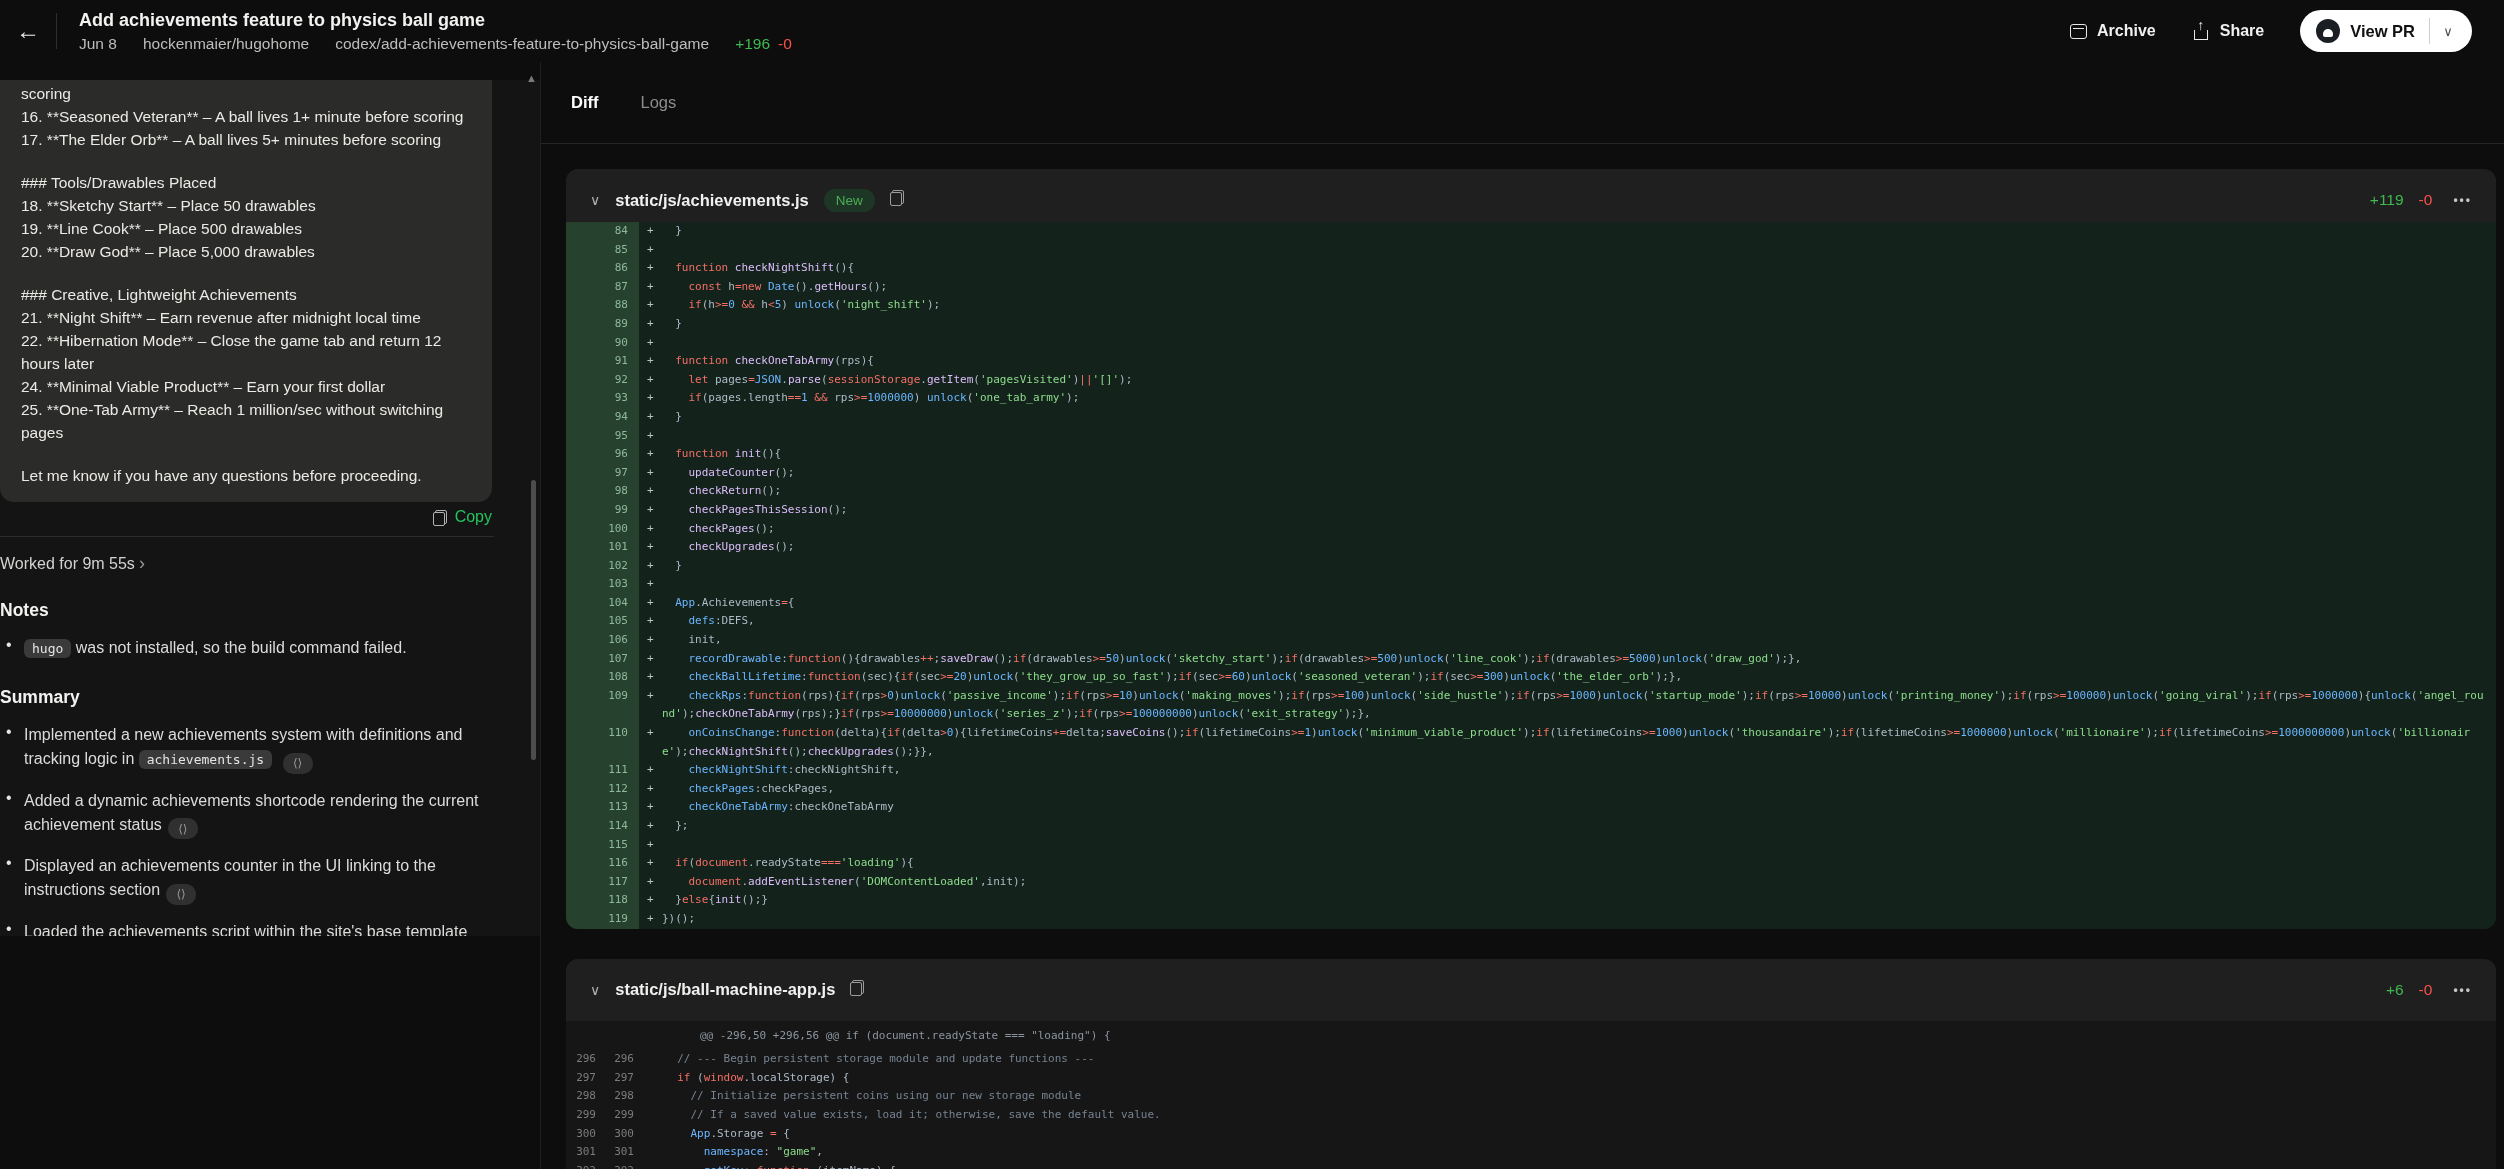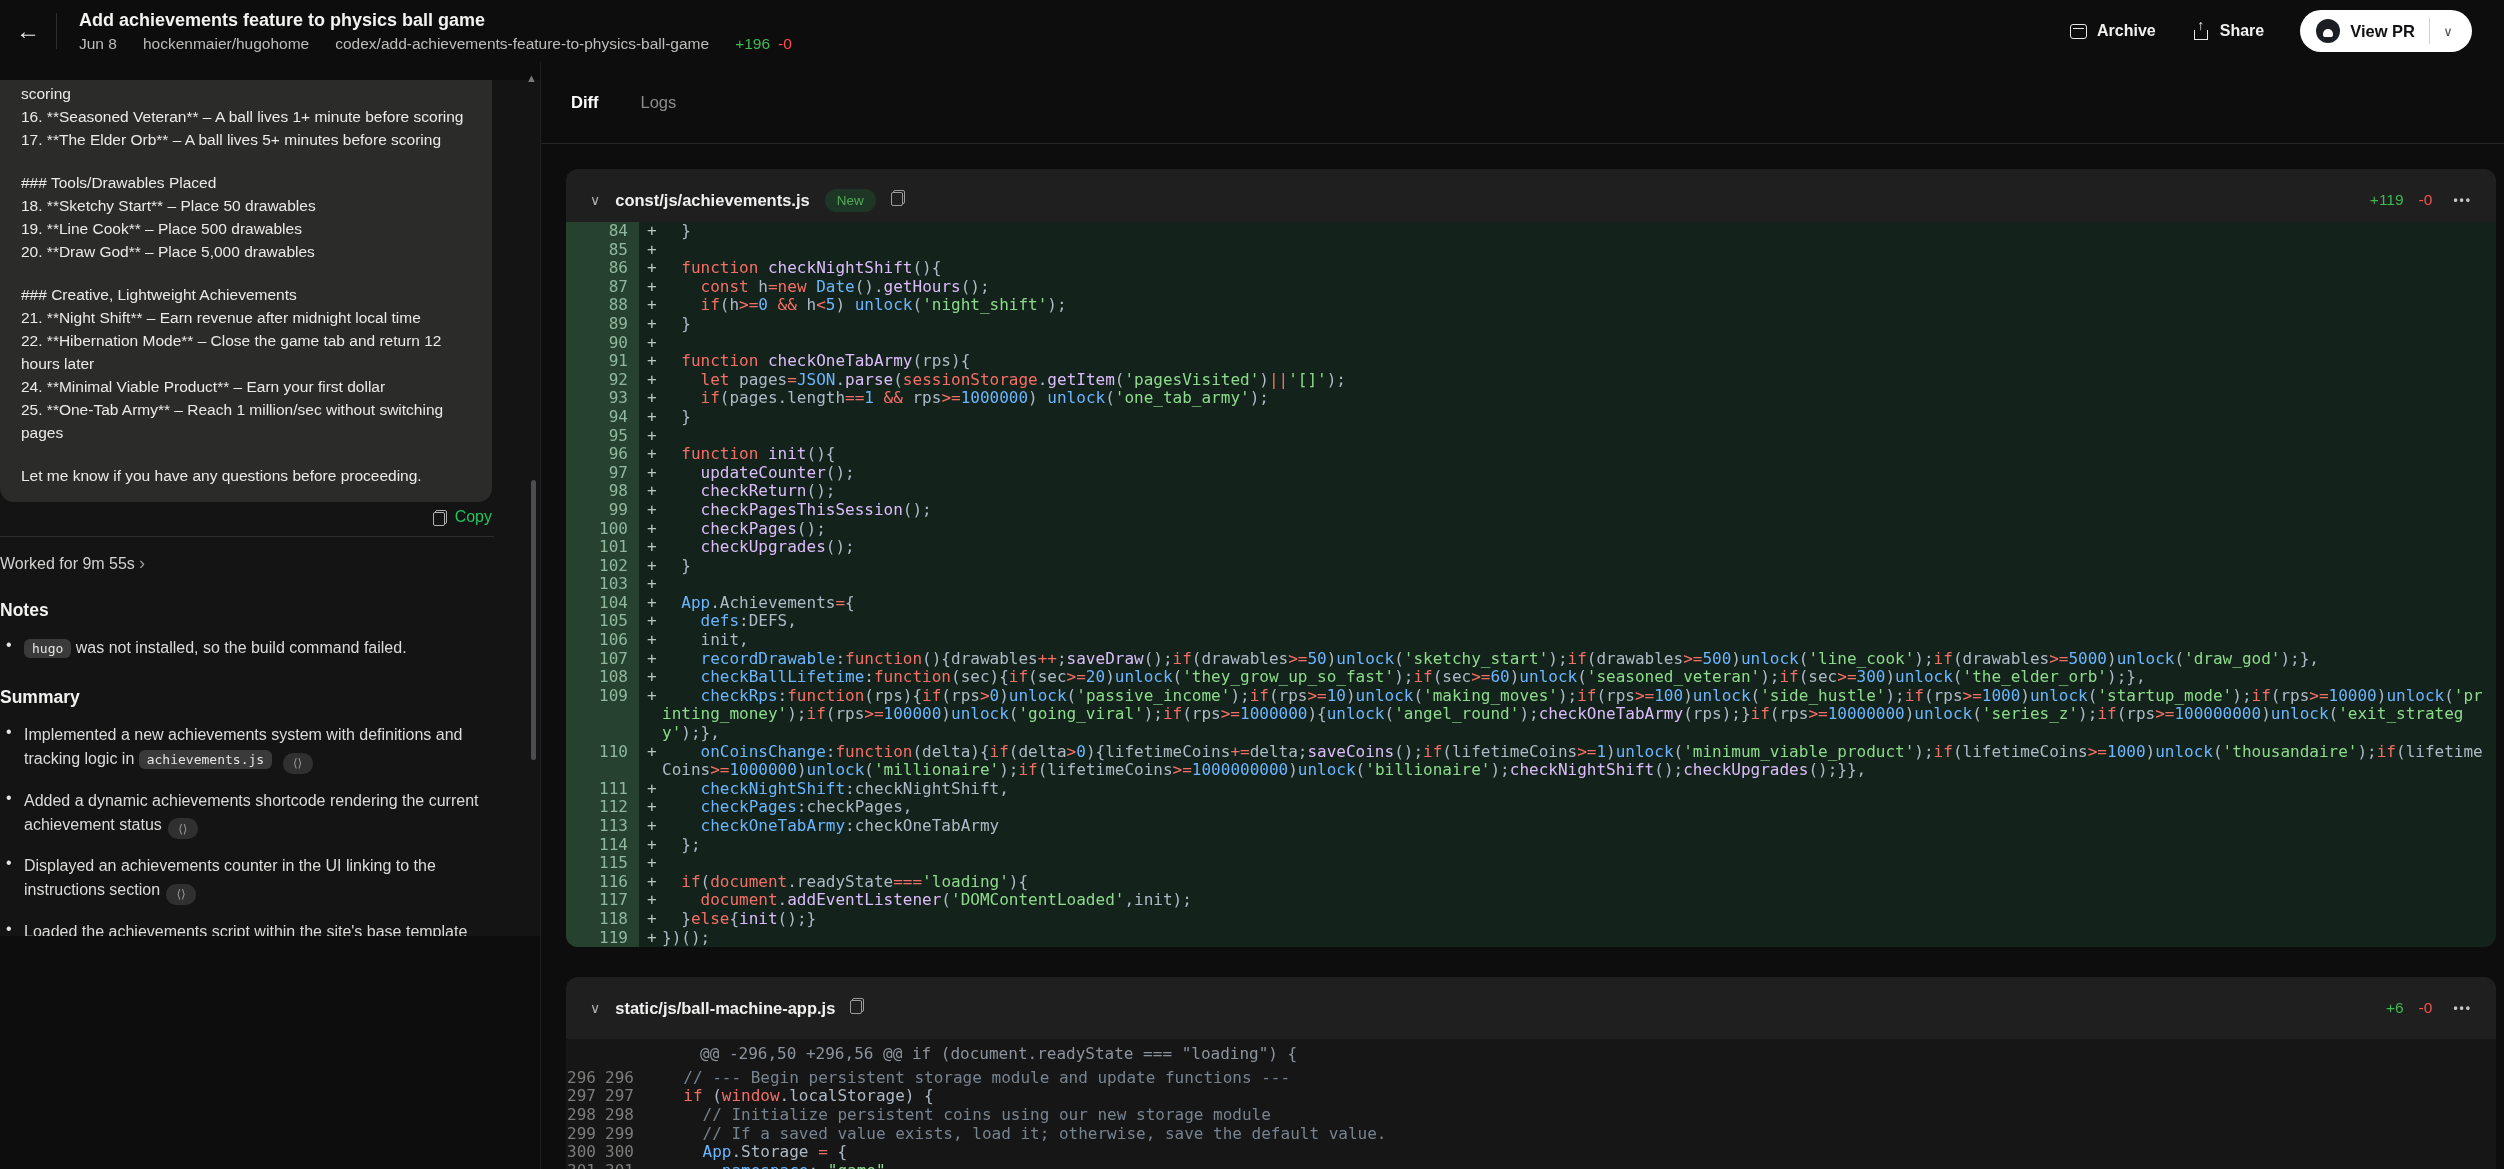--- a/index.html
+++ b/index.html
@@ -69,21 +69,21 @@
   .fchev { color:#b0b0ae; font-size:14px; cursor:pointer; }
   .fname { font-size:16.5px; font-weight:bold; color:#f0f0ee; }
   .fbadge { background:#1d3626; color:#4fae53; border-radius:999px; padding:4px 12px; font-size:13.5px; }
   .hdr-copy { cursor:pointer; }
   .hdr-copy .copy-ic::before, .hdr-copy .copy-ic::after { border-color:#9c9c9a; }
   .hdr-copy .copy-ic::after { background:#1f1f20; }
   .spacer { flex:1; }
   .fadds { font-size:15.5px; color:#3fb950; }
   .fdels { font-size:15.5px; color:#f85149; }
   .fdots { color:#c4c4c2; font-size:12px; font-weight:bold; letter-spacing:2px; cursor:pointer; margin-left:6px; }
-  .codewrap { font-family:"DejaVu Sans Mono", monospace; font-size:16px; line-height:18.6px; }
+  .codewrap { font-family:"DejaVu Sans Mono", monospace; font-size:11px; line-height:18.6px; }
   .clip-top { margin-top:-9px; }
   .frow { display:grid; grid-template-columns:73px 23px 1fr; background:#13221a; }
   .frow .ln { background:#26422f; color:#8fb89c; text-align:right; padding-right:11px; }
   .frow .sign { color:#b7c9bc; padding-left:8px; }
   .frow .cd { white-space:pre-wrap; word-break:break-all; padding-right:10px; color:#adbac7; }
   .crow { display:grid; grid-template-columns:38px 38px 1fr; background:#161617; }
   .crow .lo, .crow .lnn { color:#7c7c7a; text-align:right; padding-right:8px; }
   .crow .cd { white-space:pre-wrap; word-break:break-all; padding-left:22px; color:#adbac7; }
   .hunkrow { padding:6px 0 5px 134px; color:#8b949e; background:#161617; }
   
@@ -199,21 +199,21 @@
 <div class="main">
   <div class="tabs">
     <span class="tab active">Diff</span>
     <span class="tab">Logs</span>
   </div>
   <div class="tabs-divider"></div>
 
   <div class="card">
     <div class="card-header">
       <span class="fchev">∨</span>
-      <span class="fname">const/js/achievements.js</span>
+      <span class="fname">static/js/achievements.js</span>
       <span class="fbadge">New</span>
       <span class="hdr-copy"><span class="copy-ic"></span></span>
       <span class="spacer"></span>
       <span class="fadds">+119</span>
       <span class="fdels">-0</span>
       <span class="fdots">•••</span>
     </div>
     <div class="codewrap clip-top">
         <div class="frow">
           <span class="ln">84</span>

